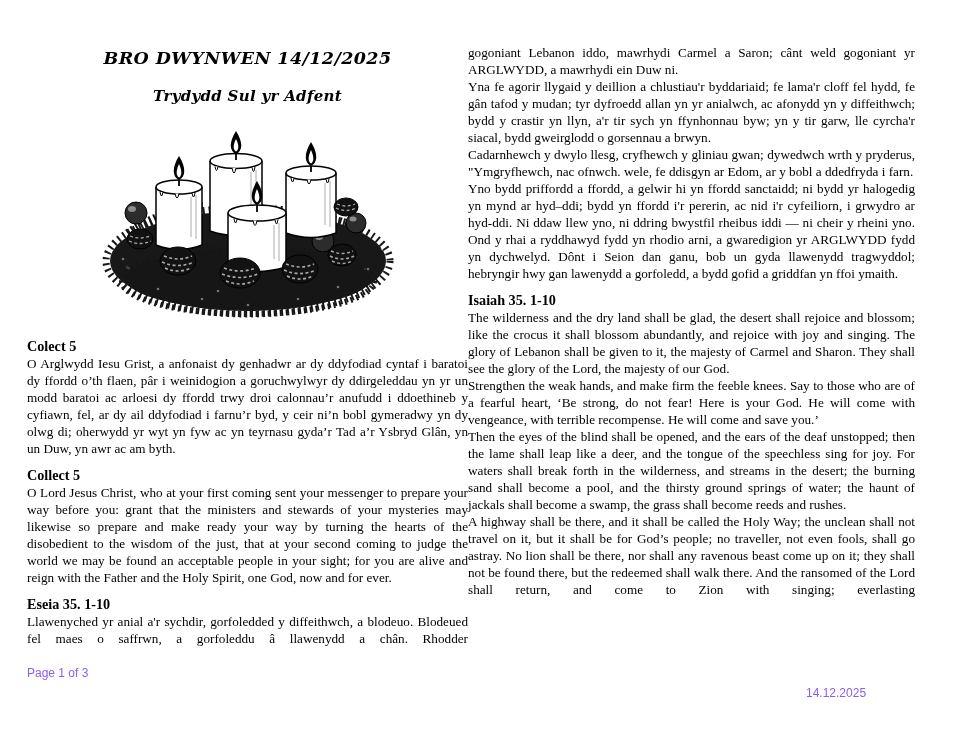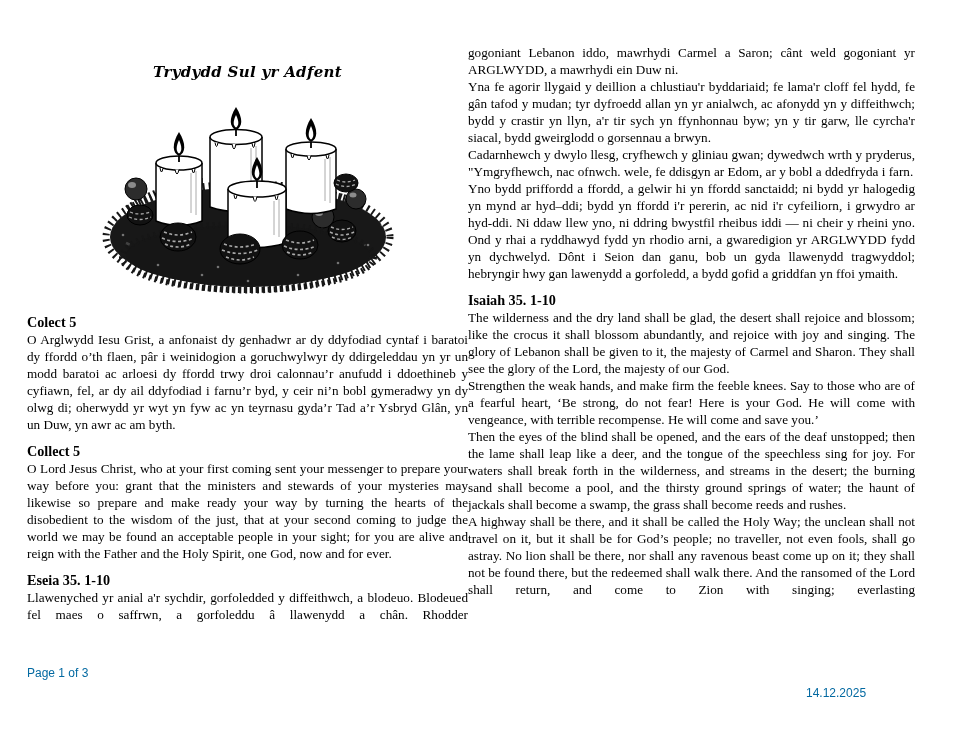--- a/index.html
+++ b/index.html
@@ -39,31 +39,32 @@
   .gap-before { margin-top:10px; }
   p.body {
     font-size:13.2px; line-height:17px;
     text-align:justify;
   }
   p.jl { text-align-last: justify; }
 
   .footer {
     position:absolute;
     font-family:"Liberation Sans", sans-serif;
-    font-size:12px; color:#0369a1;
+    font-size:12px; color:#8b5cf6;
   }
   .footer-left  { left:27px;  top:666px; }
   .footer-right { left:806px; top:686px; }
 </style>
 </head>
 <body>
 
 <div class="page">
 
   <div class="col col-left">
+    <div class="doc-title">BRO DWYNWEN 14/12/2025</div>
 
     <div class="subtitle-block">
       <div class="doc-subtitle">Trydydd Sul yr Adfent</div>
     </div>
 
     <div class="wreath-wrap">
       <svg width="300" height="195" viewBox="0 0 300 195" xmlns="http://www.w3.org/2000/svg">
 
         <g>
           <ellipse cx="150" cy="132" rx="138" ry="50" fill="#181818"></ellipse>

